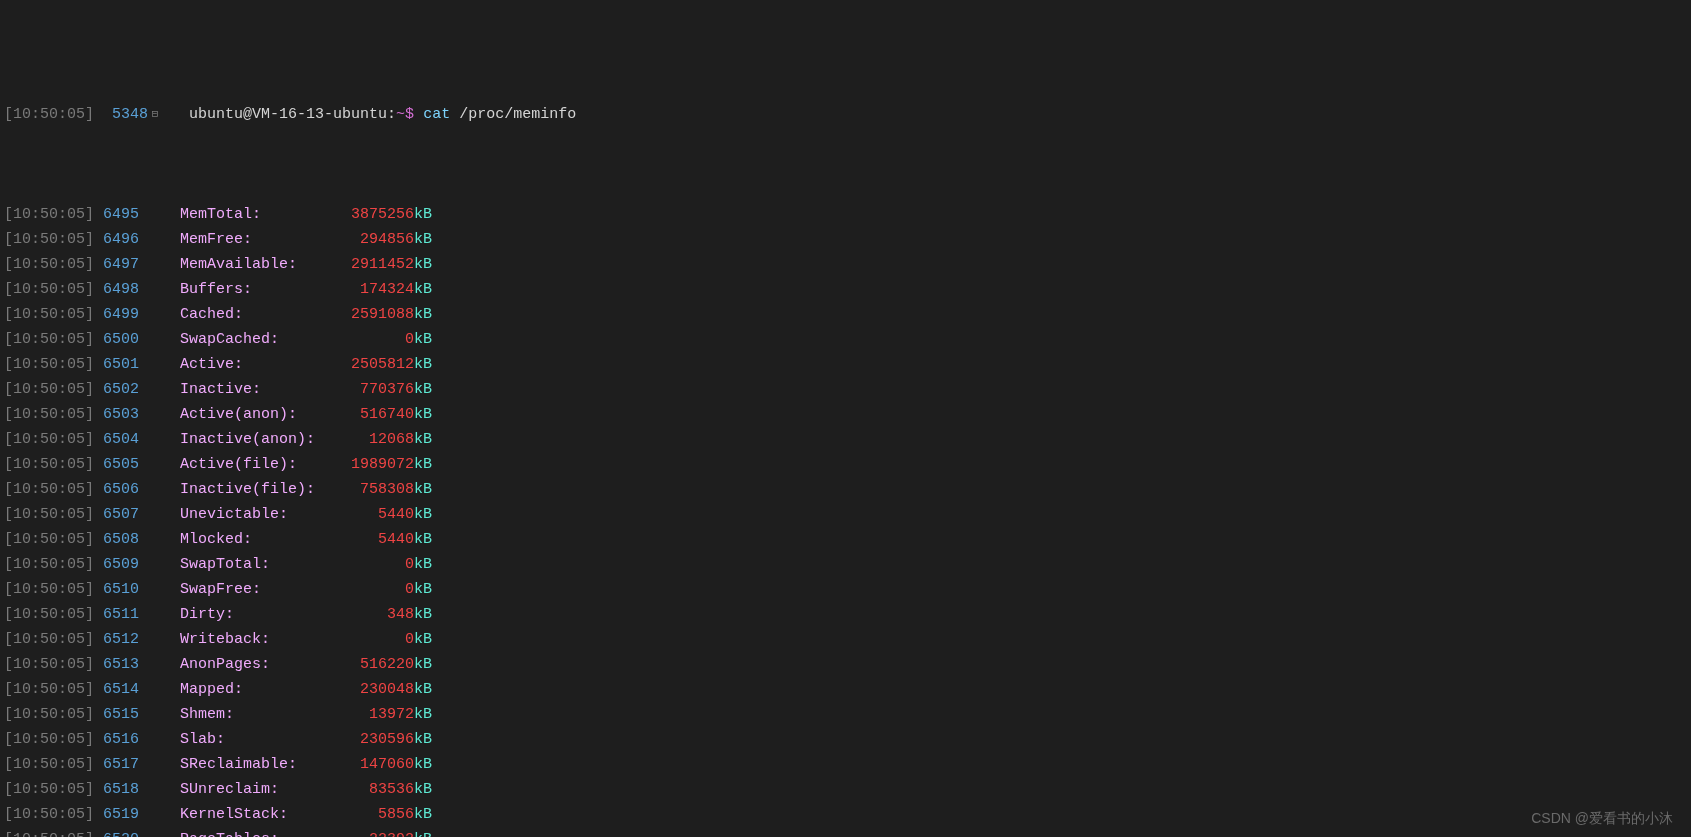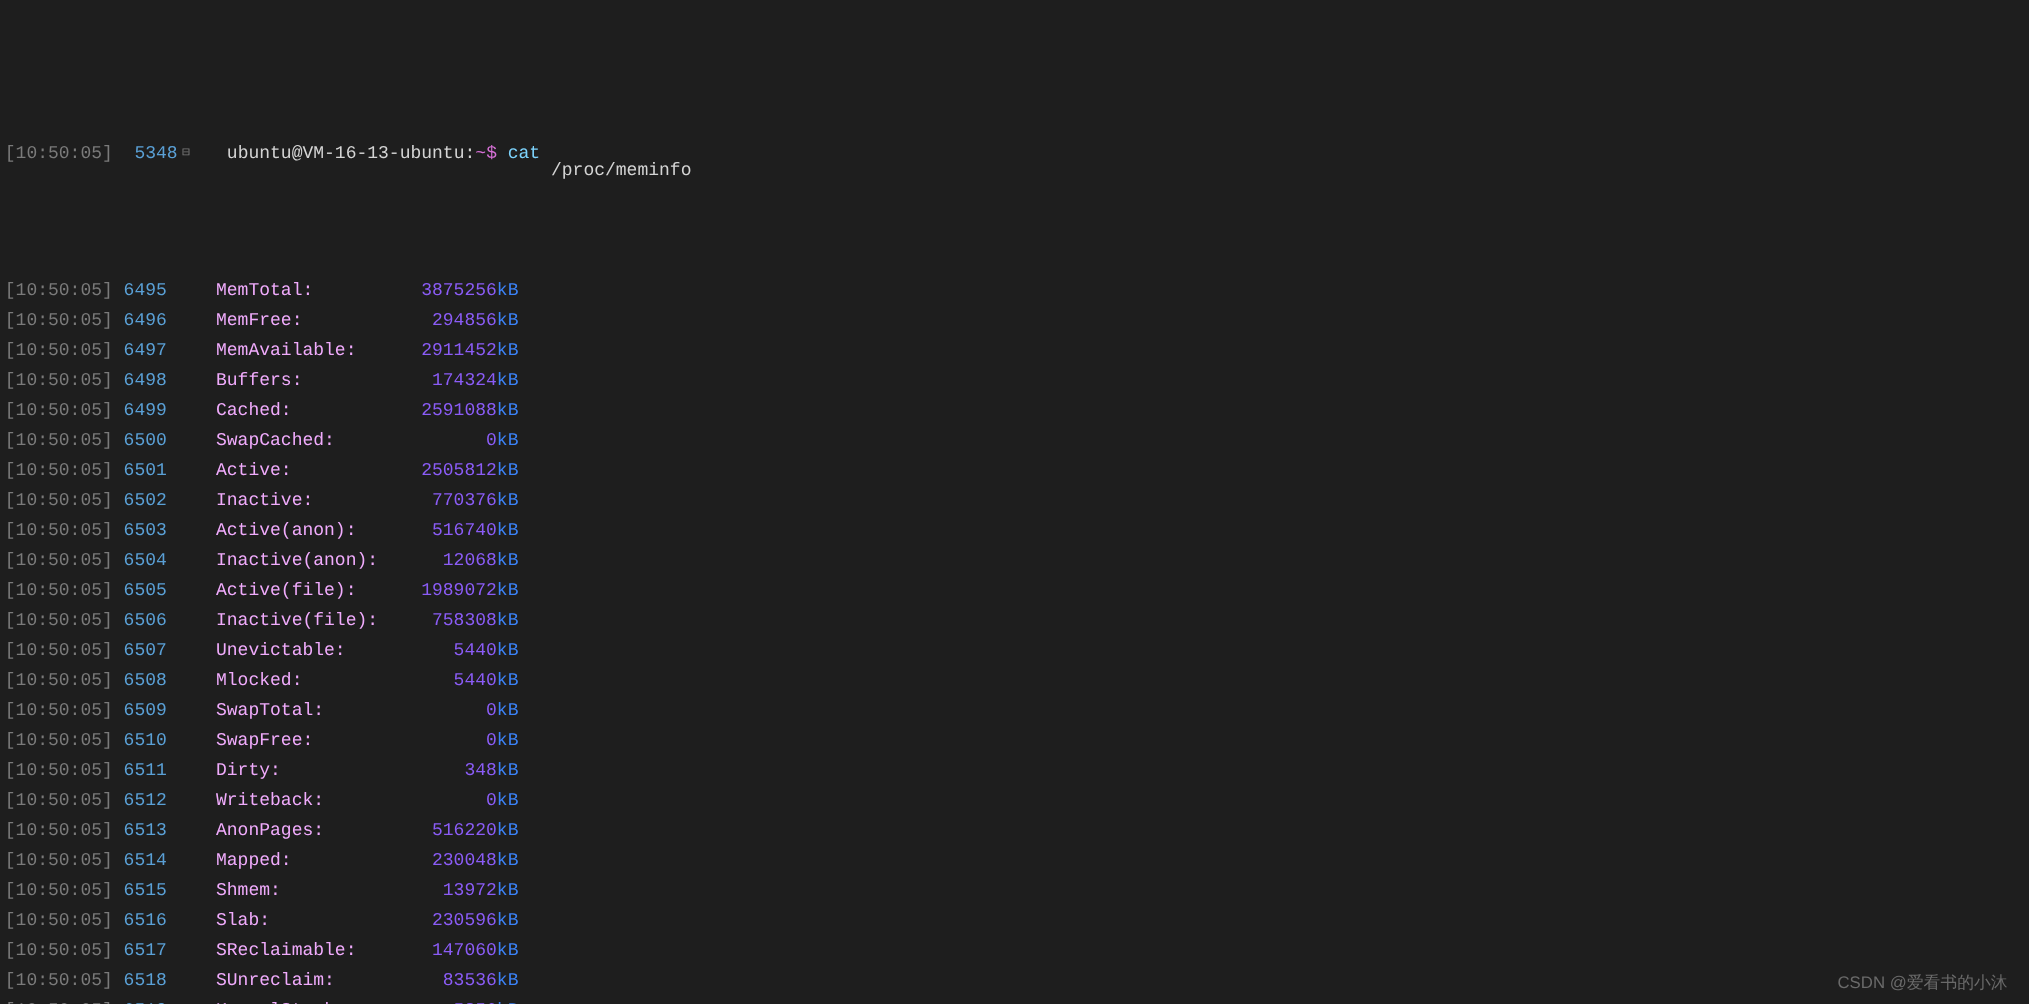--- a/index.html
+++ b/index.html
@@ -25,24 +25,24 @@
     width:14px;
     display:inline-flex;
     align-items:center;
     justify-content:center;
     font-size:11px;
   }
   .gap{color:#d4d4d4;width:3ch;}
   .host{color:#d4d4d4;}
   .prompt{color:#d670d6;}
   .cmd{color:#7dd3fc;}
-  .arg{color:#d4d4d4;margin-top:28px;}
+  .arg{color:#d4d4d4;}
   .key{color:#f0abfc;display:inline-block;width:17ch;}
-  .val{color:#8b5cf6;display:inline-block;width:9ch;text-align:right;}
-  .unit{color:#3b82f6;}
+  .val{color:#ef4444;display:inline-block;width:9ch;text-align:right;}
+  .unit{color:#5eead4;}
   .watermark{
     position:fixed;
     right:18px;
     bottom:6px;
     color:#6a6a6a;
     font-size:14px;
     font-family:Consolas,sans-serif;
   }
 </style>
 </head>

